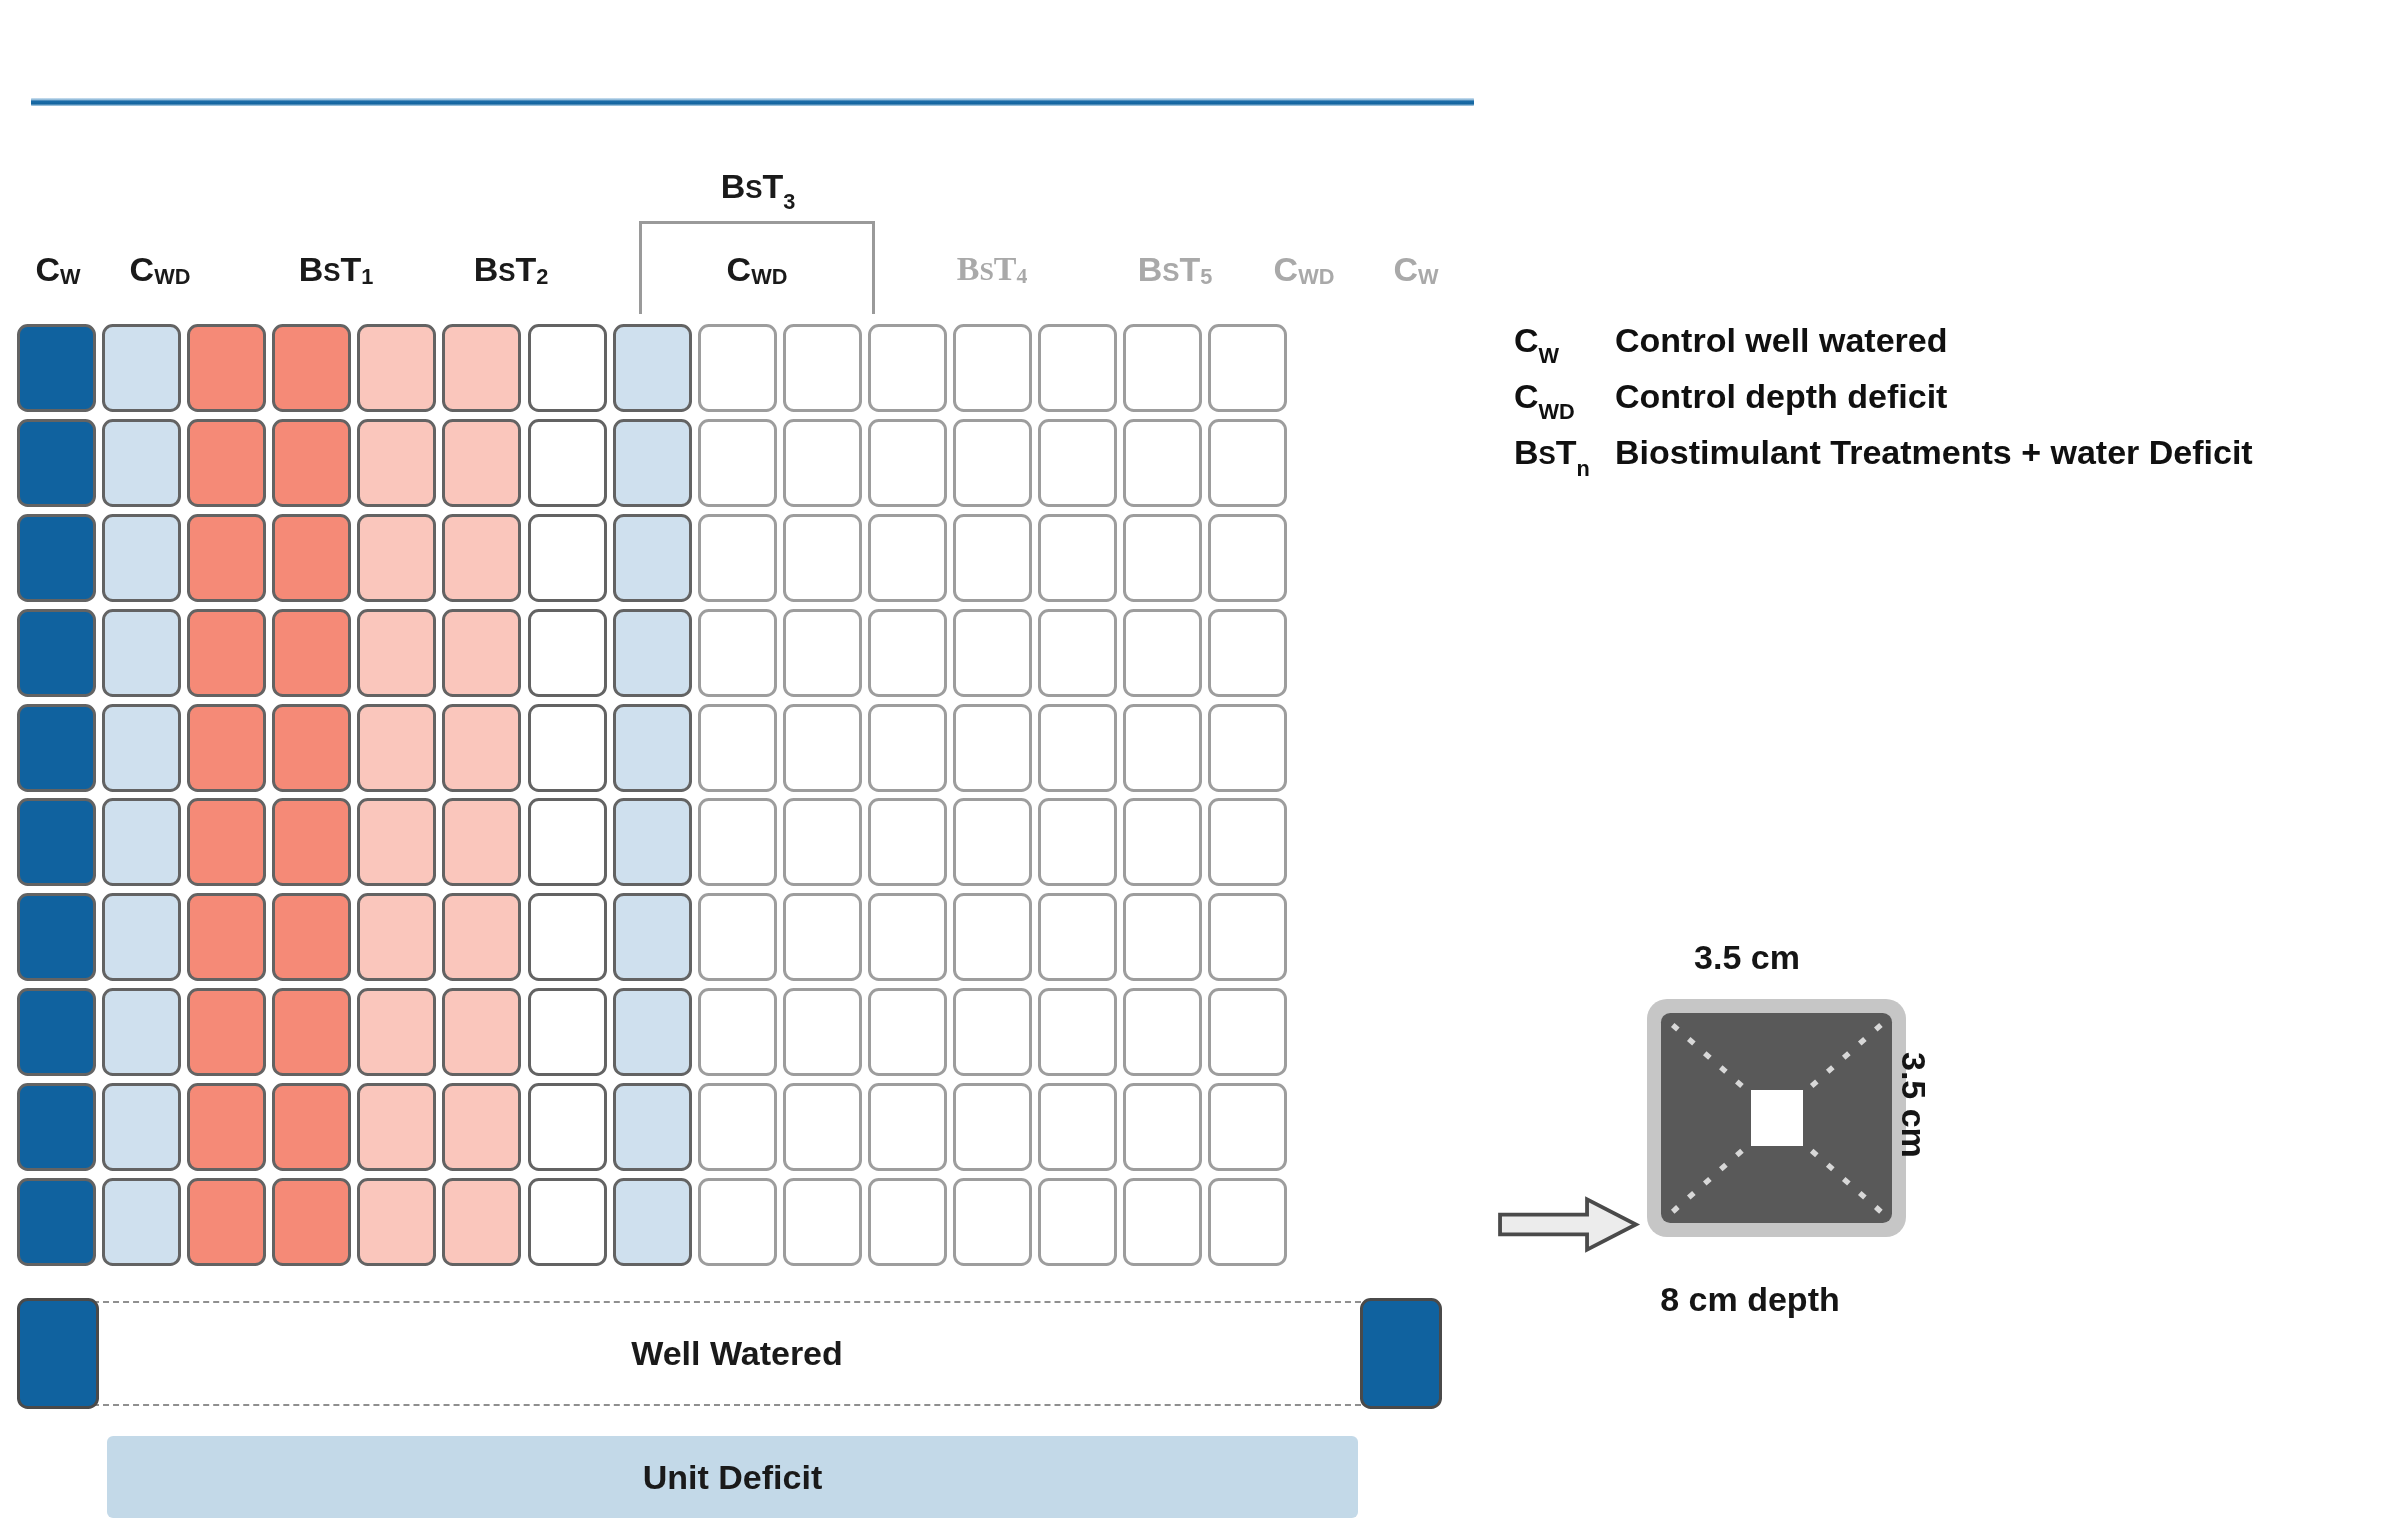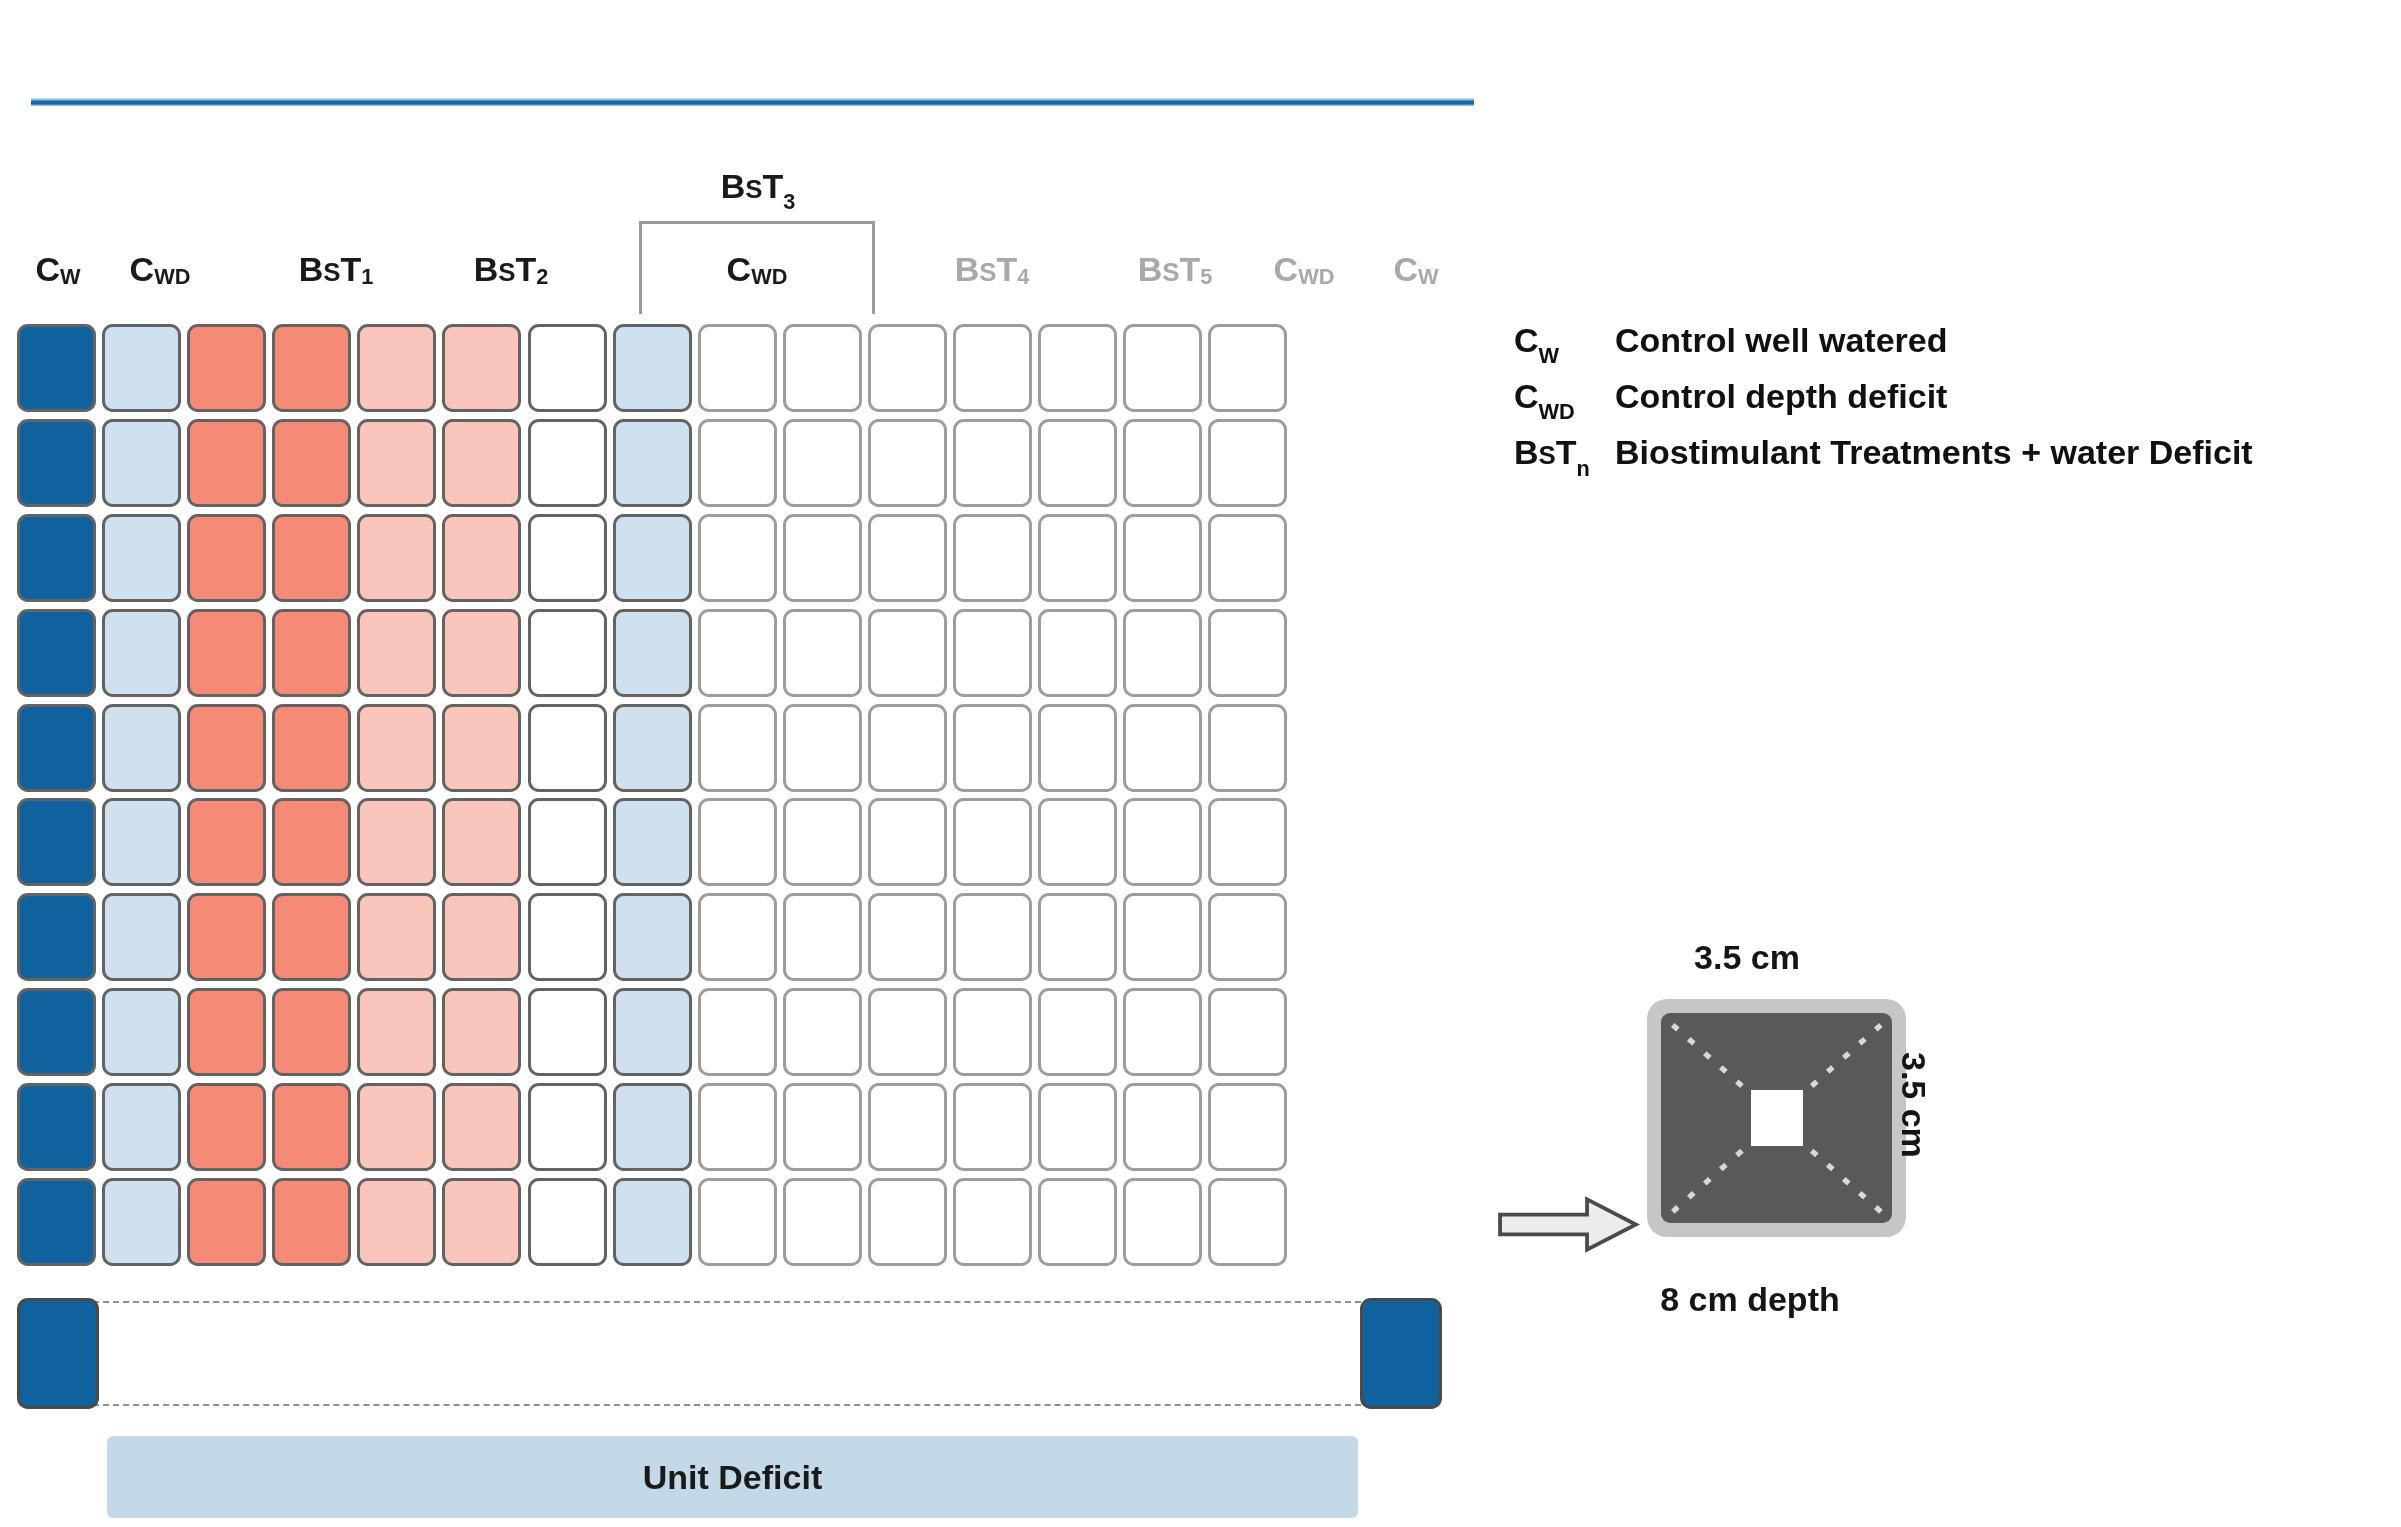--- a/index.html
+++ b/index.html
@@ -141,21 +141,21 @@
   </div>
   <div class="col-head" style="left:229px;width:214px;">
     <span>B</span><span class="sc">S</span><span>T</span><sub>1</sub>
   </div>
   <div class="col-head" style="left:404px;width:214px;">
     <span>B</span><span class="sc">S</span><span>T</span><sub>2</sub>
   </div>
   <div class="col-head" style="left:639px;width:236px;">
     <span>C</span><sub>WD</sub>
   </div>
-  <div class="col-head muted" style="left:885px;width:214px;">
+  <div class="col-head muted" style="left:885px;width:214px;font-family:Liberation Serif, serif;">
     <span>B</span><span class="sc">S</span><span>T</span><sub>4</sub>
   </div>
   <div class="col-head muted" style="left:1068px;width:214px;">
     <span>B</span><span class="sc">S</span><span>T</span><sub>5</sub>
   </div>
   <div class="col-head muted" style="left:1243px;width:122px;">
     <span>C</span><sub>WD</sub>
   </div>
   <div class="col-head muted" style="left:1358px;width:116px;">
     <span>C</span><sub>W</sub>
@@ -330,20 +330,21 @@
       <div class="cell pale-border" style="background: rgb(255, 255, 255);"></div>
       <div class="cell pale-border" style="background: rgb(255, 255, 255);"></div>
       <div class="cell pale-border" style="background: rgb(255, 255, 255);"></div>
       <div class="cell pale-border" style="background: rgb(255, 255, 255);"></div>
       <div class="cell pale-border" style="background: rgb(255, 255, 255);"></div>
     </div>
   </div>
 
 <div id="ww-bar">
   <div id="ww-track"></div>
+  <div id="ww-text">Well Watered</div>
   <div class="ww-cap" id="ww-cap-left" style="background: rgb(16, 98, 159);"></div>
   <div class="ww-cap" id="ww-cap-right" style="background: rgb(16, 98, 159);"></div>
 </div>
 
 <div id="wd-bar" style="background: rgb(195, 217, 232);">Unit Deficit</div>
 
 <div id="legend">
 
   <div class="legend-row">
     <div class="legend-key">

